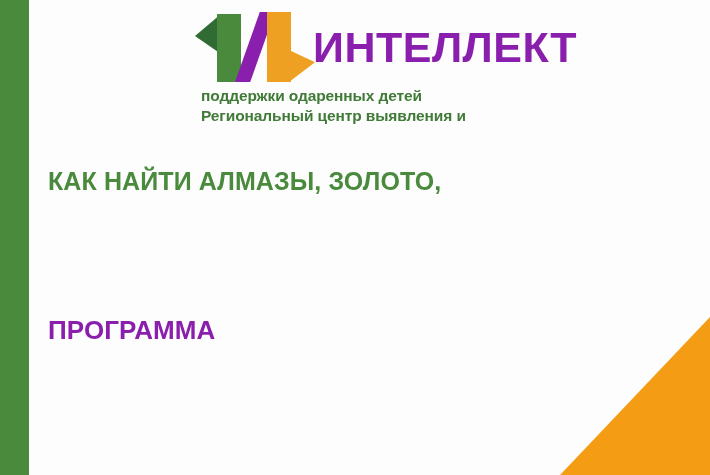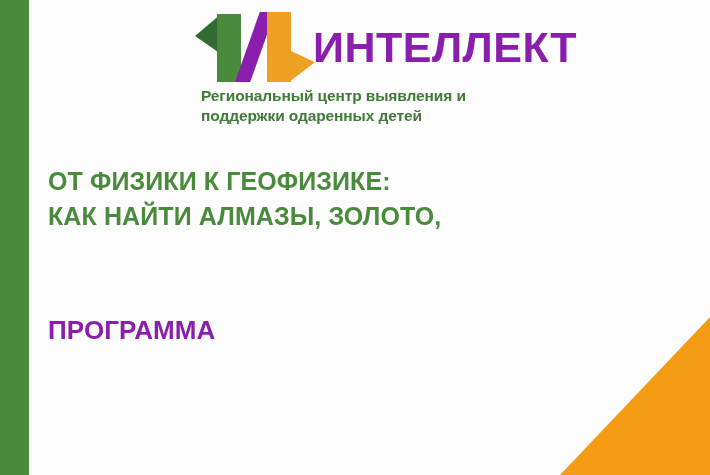--- a/index.html
+++ b/index.html
@@ -154,27 +154,26 @@
       <div class="logo-mark">
         <div class="mark-flag"></div>
         <div class="mark-stem"></div>
         <div class="mark-slash"></div>
         <div class="mark-bar"></div>
         <div class="mark-foot"></div>
       </div>
       <div class="logo-word">ИНТЕЛЛЕКТ</div>
     </div>
     <div class="logo-tagline">
+      <span>поддержки одаренных детей</span>
       <span>Региональный центр выявления и</span>
-      <span>поддержки одаренных детей</span>
     </div>
   </div>
 
   <div class="headline">
-    <span>ОТ ФИЗИКИ К ГЕОФИЗИКЕ:</span>
     <span>КАК НАЙТИ АЛМАЗЫ, ЗОЛОТО,</span>
   </div>
 
   <div class="subhead">
     <span>ПРОГРАММА</span>
   </div>
 
 </div>
 
 </body></html>

